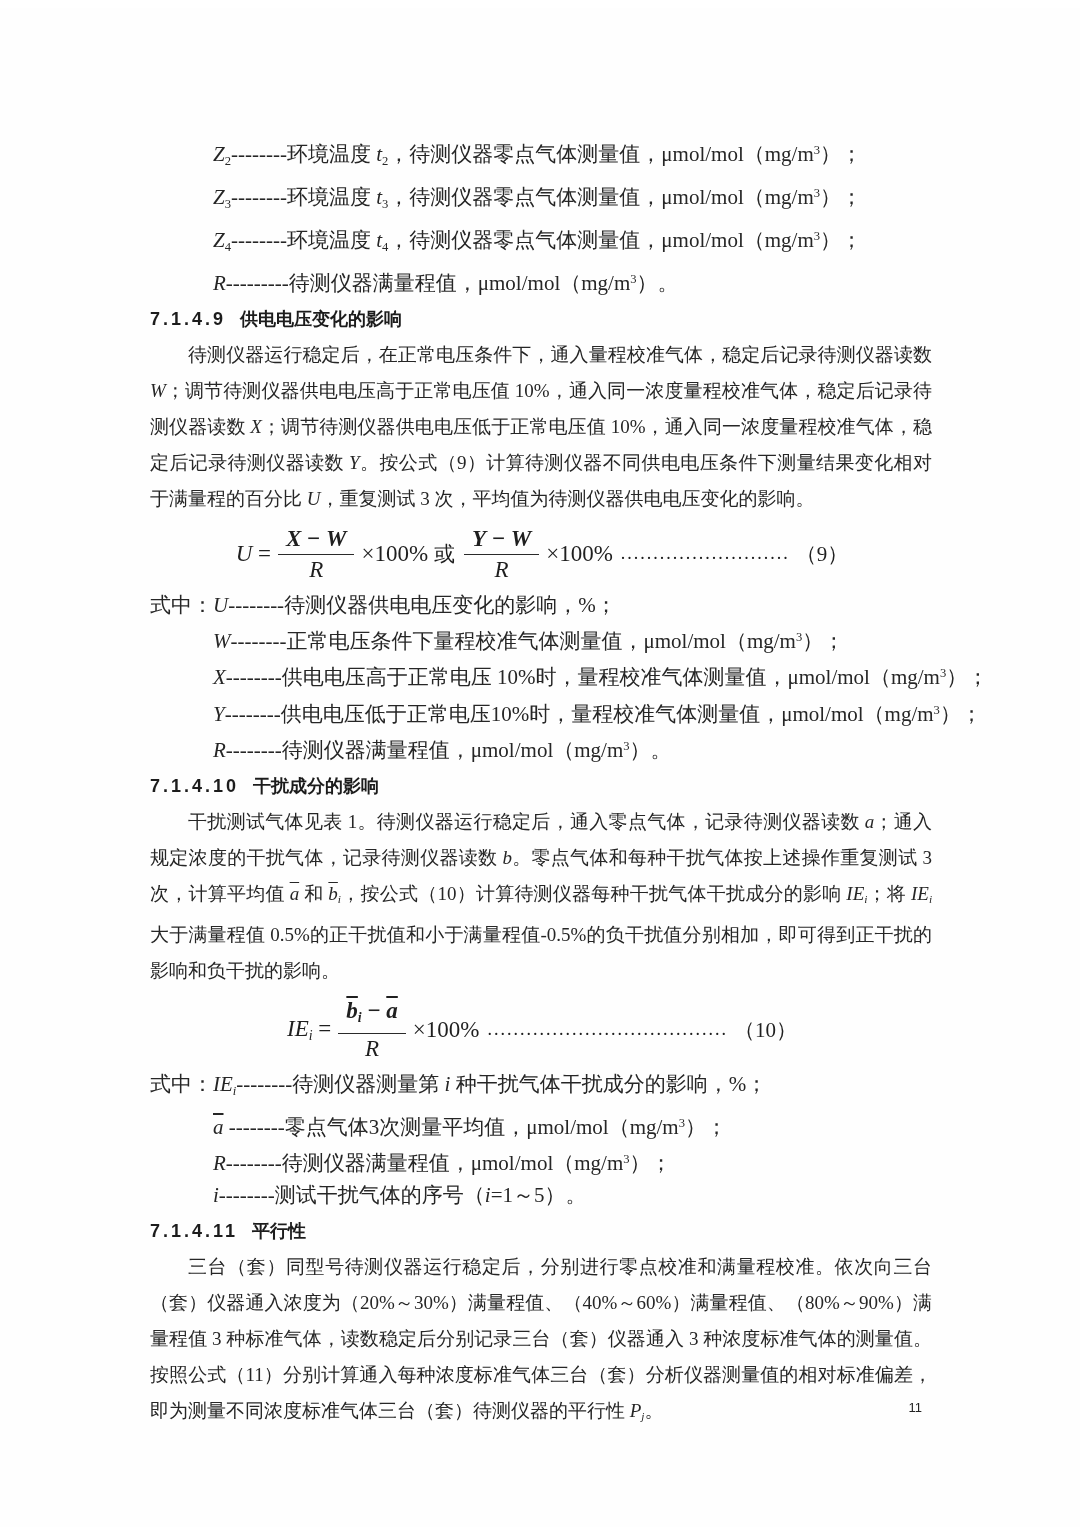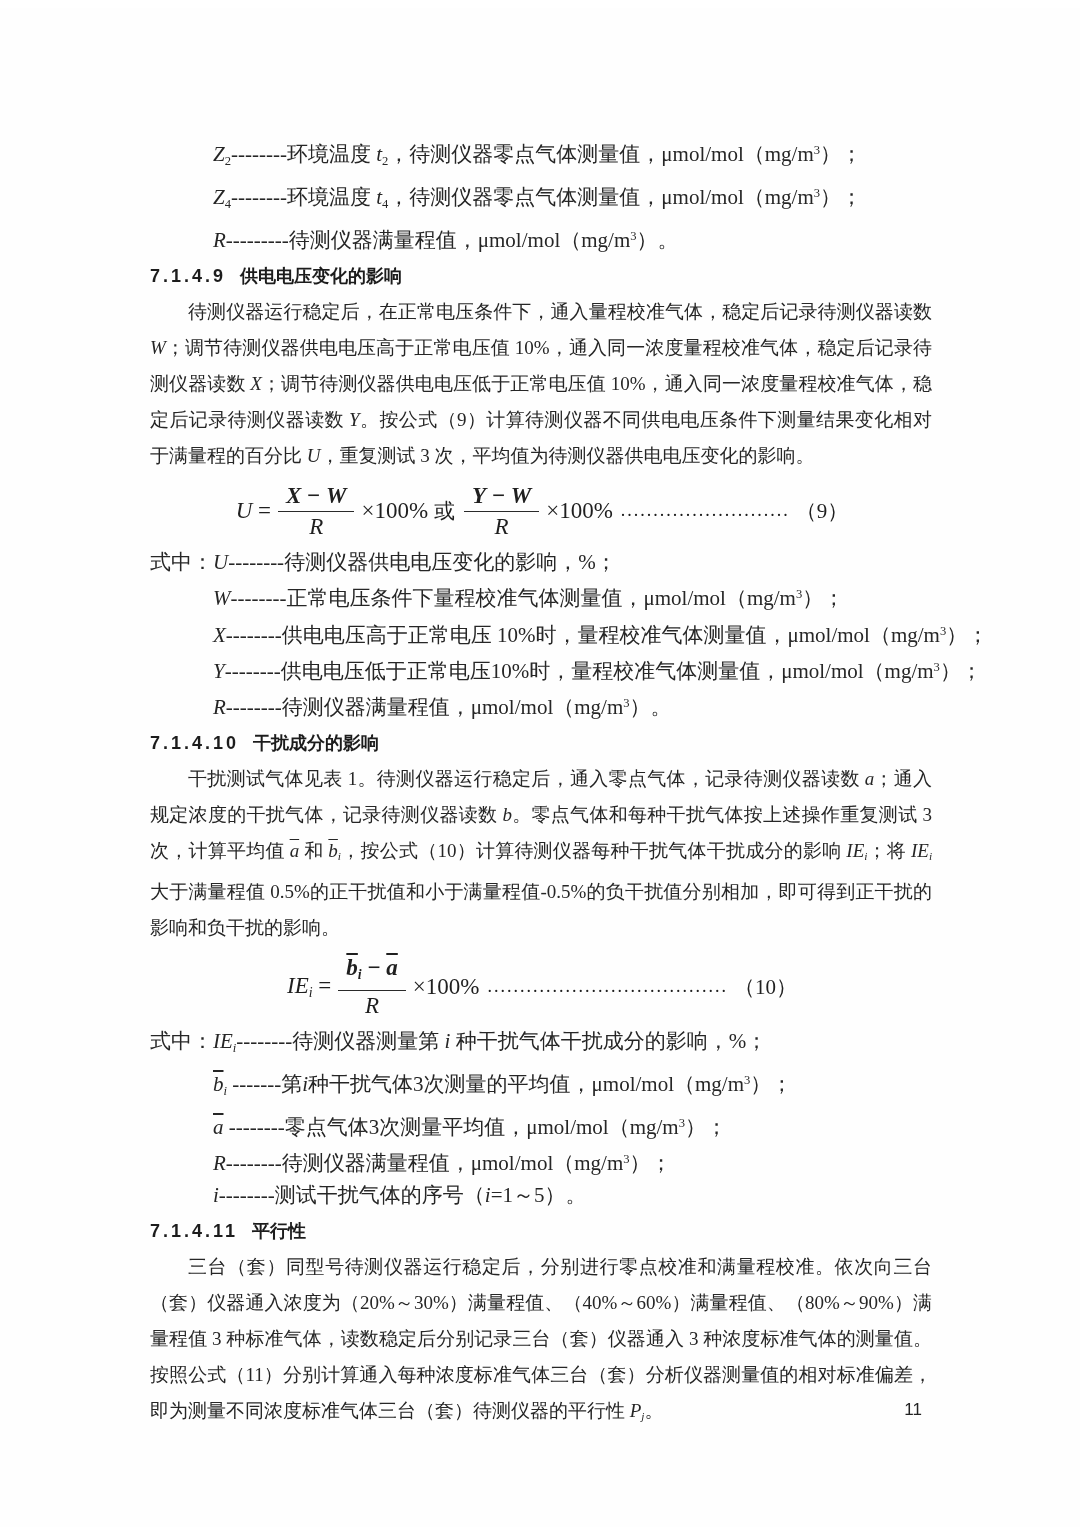--- a/index.html
+++ b/index.html
@@ -66,31 +66,32 @@
   
   .v   { font-family:"Liberation Serif","DejaVu Serif",serif; font-style:italic; }
   .sub { font-size:0.60em; vertical-align:-0.28em; }
   .sup { font-size:0.60em; vertical-align:0.58em; }
   .ov  { text-decoration:overline; }
   
   .pagenum {
     position:absolute;
     top:1392px; right:158px;
     font-family:"Liberation Sans","DejaVu Sans",sans-serif;
-    font-size:17px;
+    font-size:13px;
     color:#222;
   }
 </style>
 </head>
 <body>
 
 <div class="page">
 
   <div class="deflist">
     <div class="defline"><span><span class="v">Z</span><span class="sub">2</span><span>--------</span><span>环境温度 </span><span class="v">t</span><span class="sub">2</span><span>，待测仪器零点气体测量值，μmol/mol（mg/m</span><span class="sup">3</span><span>）；</span></span></div>
+    <div class="defline"><span><span class="v">Z</span><span class="sub">3</span><span>--------</span><span>环境温度 </span><span class="v">t</span><span class="sub">3</span><span>，待测仪器零点气体测量值，μmol/mol（mg/m</span><span class="sup">3</span><span>）；</span></span></div>
     <div class="defline"><span><span class="v">Z</span><span class="sub">4</span><span>--------</span><span>环境温度 </span><span class="v">t</span><span class="sub">4</span><span>，待测仪器零点气体测量值，μmol/mol（mg/m</span><span class="sup">3</span><span>）；</span></span></div>
     <div class="defline"><span><span class="v">R</span><span>---------</span><span>待测仪器满量程值，μmol/mol（mg/m</span><span class="sup">3</span><span>）。</span></span></div>
   </div>
 
   <div class="heading">
     <span class="h-num">7.1.4.9</span><span class="h-title">供电电压变化的影响</span>
   </div>
   <div class="para"><span>待测仪器运行稳定后，在正常电压条件下，通入量程校准气体，稳定后记录待测仪器读数 </span><span class="v">W</span><span>；调节待测仪器供电电压高于正常电压值 10%，通入同一浓度量程校准气体，稳定后记录待测仪器读数 </span><span class="v">X</span><span>；调节待测仪器供电电压低于正常电压值 10%，通入同一浓度量程校准气体，稳定后记录待测仪器读数 </span><span class="v">Y</span><span>。按公式（9）计算待测仪器不同供电电压条件下测量结果变化相对于满量程的百分比 </span><span class="v">U</span><span>，重复测试 3 次，平均值为待测仪器供电电压变化的影响。</span></div>
 
   <div class="formula">
@@ -129,21 +130,20 @@
       <span class="num"><span class="v ov">b</span><span class="v sub">i</span><span> − </span><span class="v ov">a</span></span>
       <span class="den"><span class="v">R</span></span>
     </span>
     <span class="f-part">×100%</span>
     <span class="f-dots">.....................................</span>
     <span class="f-label">（10）</span>
   </div>
 
   <div class="deflist">
     <div class="defline haslead"><span class="lead">式中：</span><span><span class="v">IE</span><span class="v sub">i</span><span>--------</span><span>待测仪器测量第 </span><span class="v">i</span><span> 种干扰气体干扰成分的影响，%；</span></span></div>
-    <div class="defline"><span><span class="v ov">b</span><span class="v sub">i</span><span> -------</span><span>第</span><span class="v">i</span><span>种干扰气体3次测量的平均值，μmol/mol（mg/m</span><span class="sup">3</span><span>）；</span></span></div>
     <div class="defline"><span><span class="v ov">a</span><span> --------</span><span>零点气体3次测量平均值，μmol/mol（mg/m</span><span class="sup">3</span><span>）；</span></span></div>
     <div class="defline"><span><span class="v">R</span><span>--------</span><span>待测仪器满量程值，μmol/mol（mg/m</span><span class="sup">3</span><span>）；</span></span></div>
     <div class="defline"><span><span class="v">i</span><span>--------</span><span>测试干扰气体的序号（</span><span class="v">i</span><span>=1～5）。</span></span></div>
   </div>
 
   <div class="heading">
     <span class="h-num">7.1.4.11</span><span class="h-title">平行性</span>
   </div>
   <div class="para"><span>三台（套）同型号待测仪器运行稳定后，分别进行零点校准和满量程校准。依次向三台（套）仪器通入浓度为（20%～30%）满量程值、（40%～60%）满量程值、（80%～90%）满量程值 3 种标准气体，读数稳定后分别记录三台（套）仪器通入 3 种浓度标准气体的测量值。按照公式（11）分别计算通入每种浓度标准气体三台（套）分析仪器测量值的相对标准偏差，即为测量不同浓度标准气体三台（套）待测仪器的平行性 </span><span class="v">P</span><span class="v sub">j</span><span>。</span></div>
 

